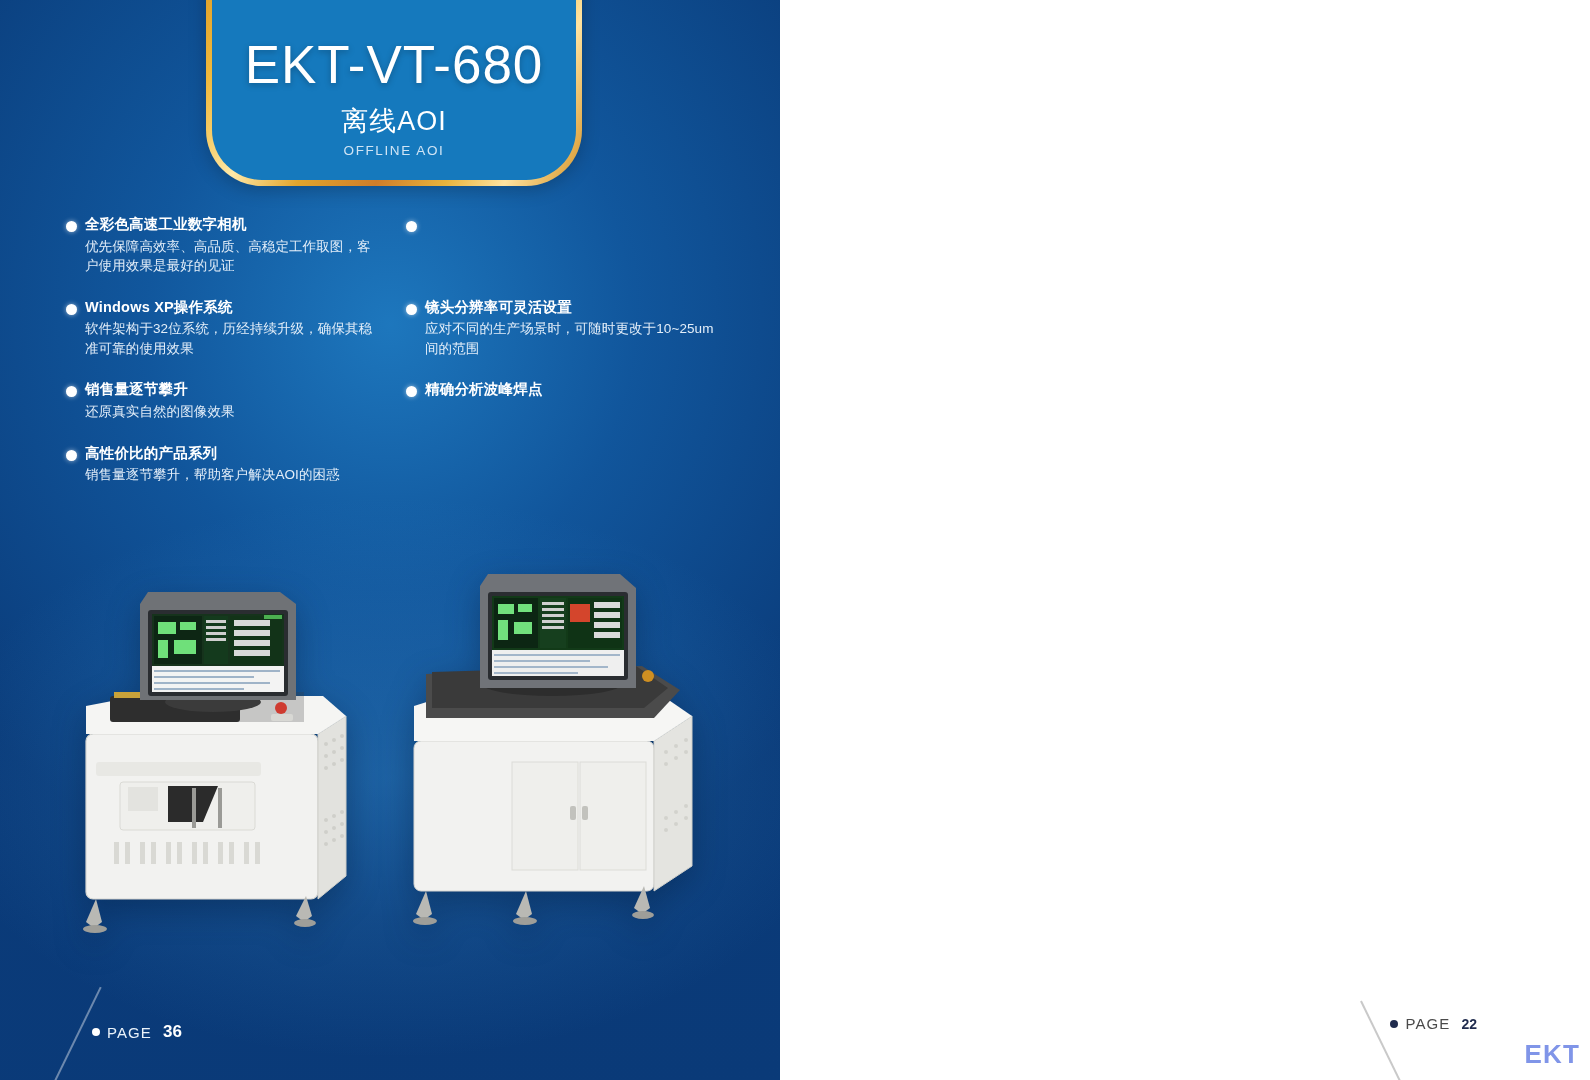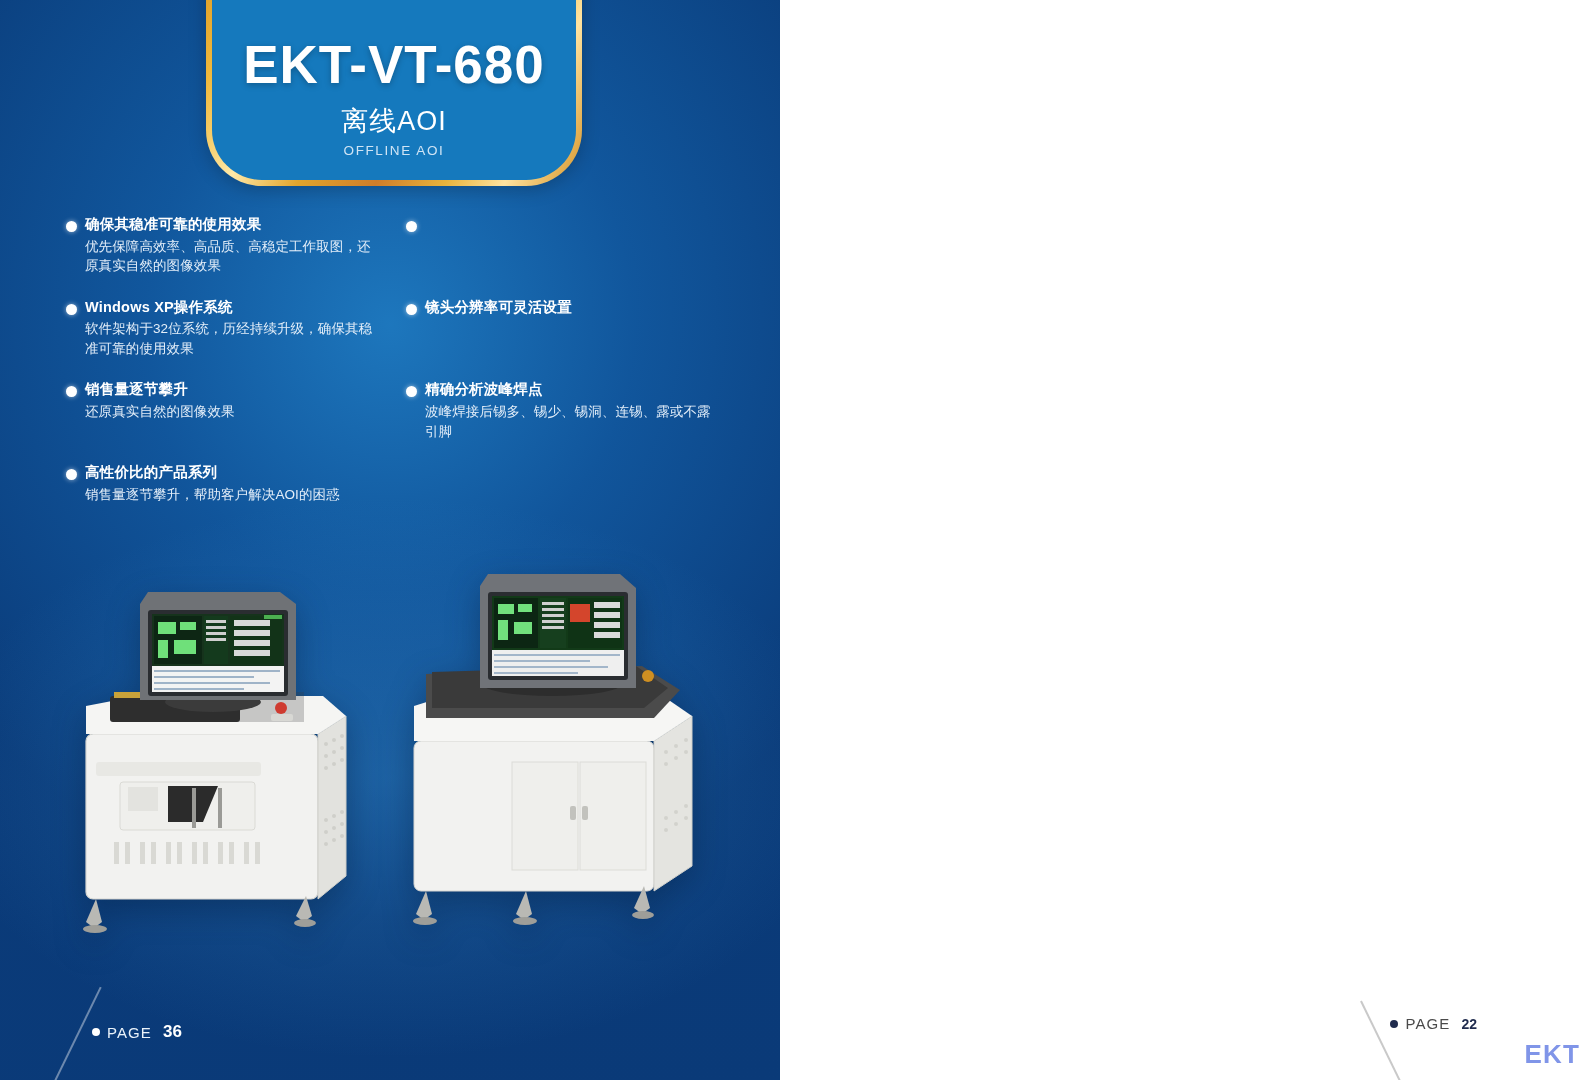--- a/index.html
+++ b/index.html
@@ -38,21 +38,21 @@
       linear-gradient(#1579bd, #1579bd) padding-box,
       linear-gradient(115deg, #d8931f 0%, #f0b93c 14%, #ffe9a8 28%, #e2a52c 42%, #cf7d2a 58%, #e8b33c 72%, #ffe3a0 84%, #d59327 100%) border-box;
     box-shadow: 0 4px 18px rgba(0,0,0,0.22);
     display: flex; flex-direction: column;
     align-items: center; justify-content: flex-end;
     padding-bottom: 22px;
     z-index: 4;
   }
   .title-main {
     color: #ffffff;
-    font-size: 53px; font-weight: 700;
+    font-size: 53px; font-weight: 400;
     letter-spacing: 1px;
     line-height: 1.05;
     text-shadow: 0 2px 6px rgba(0,0,0,0.25);
   }
   .title-cn { color:#ffffff; font-size: 27px; margin-top: 10px; letter-spacing:1px; }
   .title-en { color:#cfe4f5; font-size: 13.5px; margin-top: 4px; letter-spacing: 1.6px; }
 
   
   .features {
     position: absolute; left: 66px; top: 215px;
@@ -138,54 +138,54 @@
       <div class="title-main">EKT-VT-680</div>
       <div class="title-cn">离线AOI</div>
       <div class="title-en">OFFLINE AOI</div>
     </div>
 
     <div class="features">
 
       <div class="feat col-left">
         <div class="feat-dot"></div>
         <div class="feat-text">
-          <div class="feat-title">确保其稳准可靠的使用效果</div>
-          <div class="feat-desc">优先保障高效率、高品质、高稳定工作取图，还原真实自然的图像效果</div>
+          <div class="feat-title">全彩色高速工业数字相机</div>
+          <div class="feat-desc">优先保障高效率、高品质、高稳定工作取图，客户使用效果是最好的见证</div>
         </div>
       </div>
       <div class="feat col-right">
         <div class="feat-dot"></div>
       </div>
 
       <div class="feat col-left">
         <div class="feat-dot"></div>
         <div class="feat-text">
           <div class="feat-title">Windows XP操作系统</div>
           <div class="feat-desc">软件架构于32位系统，历经持续升级，确保其稳准可靠的使用效果</div>
         </div>
       </div>
       <div class="feat col-right">
         <div class="feat-dot"></div>
         <div class="feat-text">
           <div class="feat-title">镜头分辨率可灵活设置</div>
+          <div class="feat-desc">应对不同的生产场景时，可随时更改于10~25um间的范围</div>
         </div>
       </div>
 
       <div class="feat col-left">
         <div class="feat-dot"></div>
         <div class="feat-text">
           <div class="feat-title">销售量逐节攀升</div>
           <div class="feat-desc">还原真实自然的图像效果</div>
         </div>
       </div>
       <div class="feat col-right">
         <div class="feat-dot"></div>
         <div class="feat-text">
           <div class="feat-title">精确分析波峰焊点</div>
-          <div class="feat-desc">波峰焊接后锡多、锡少、锡洞、连锡、露或不露引脚</div>
         </div>
       </div>
 
       <div class="feat col-left">
         <div class="feat-dot"></div>
         <div class="feat-text">
           <div class="feat-title">高性价比的产品系列</div>
           <div class="feat-desc">销售量逐节攀升，帮助客户解决AOI的困惑</div>
         </div>
       </div>

